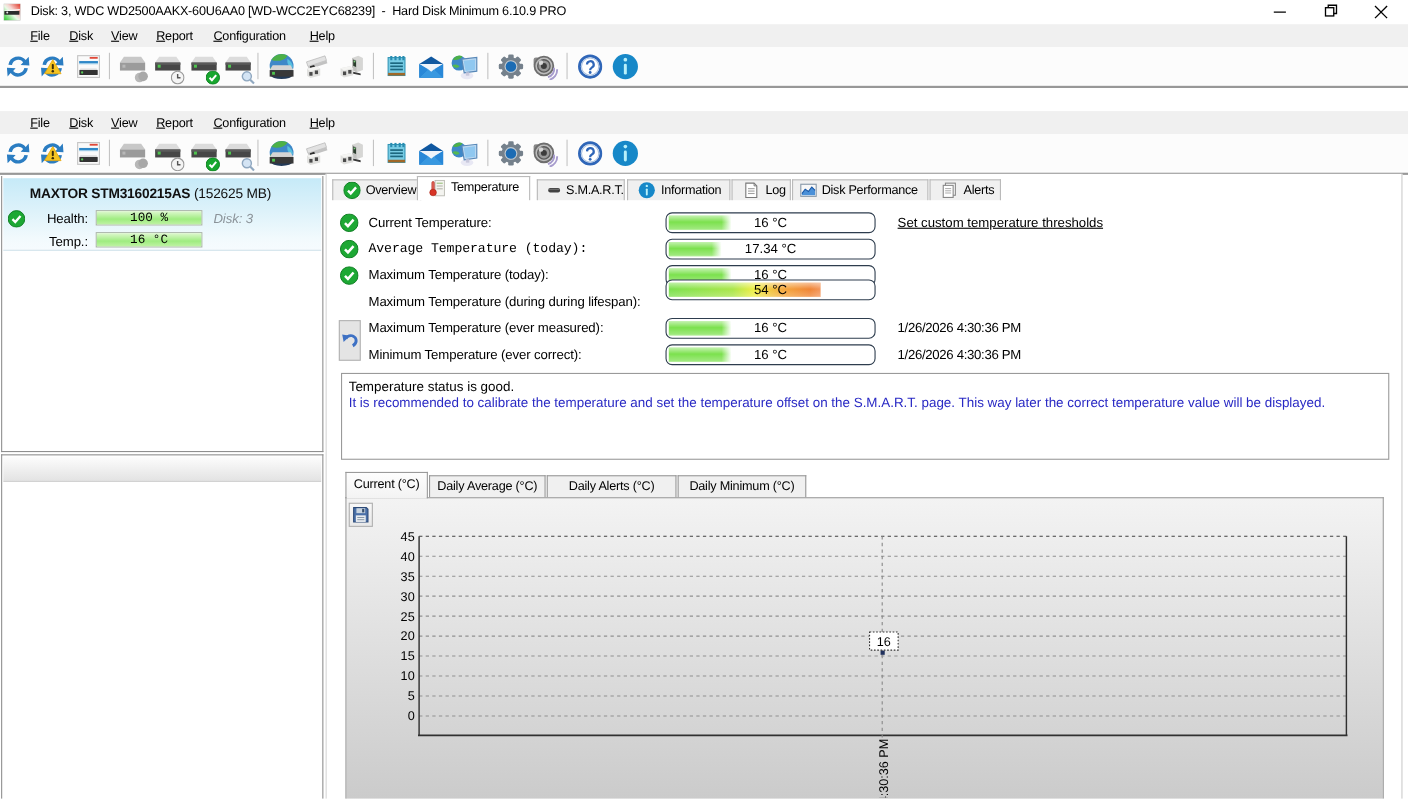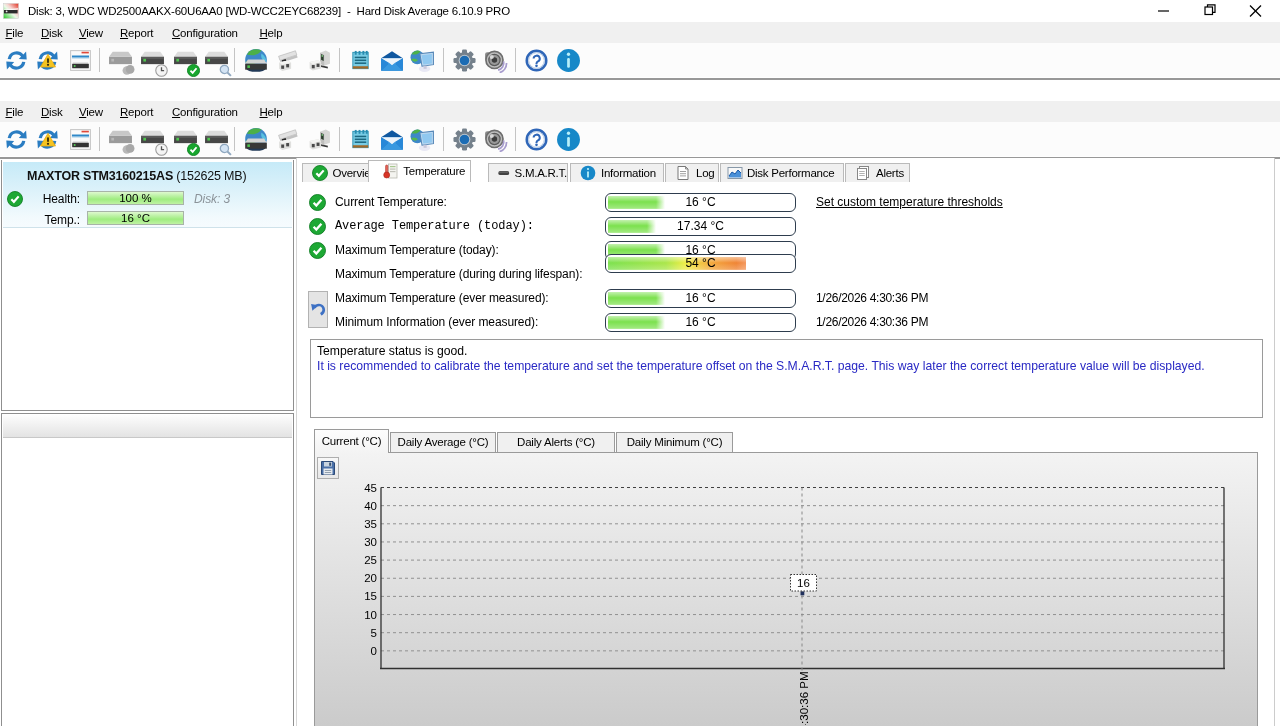--- a/index.html
+++ b/index.html
@@ -5,41 +5,41 @@
 * { margin:0; padding:0; box-sizing:border-box; }
 html,body { width:1280px; height:726px; overflow:hidden; background:#fff;
   font-family:"Liberation Sans", sans-serif; }
 #app { position:absolute; left:0; top:0; width:1280px; height:726px; }
 .abs { position:absolute; }
 .titlebar { position:absolute; left:0; width:1280px; height:22px; background:#fff; }
 .titletext { position:absolute; left:28px; top:4.5px; font-size:11.5px; letter-spacing:-0.2px; color:#000; white-space:pre; }
 .appicon { position:absolute; left:3px; top:3px; }
 .wc { position:absolute; top:0; height:22px; }
 .menubar { position:absolute; left:0; width:1280px; height:21px; background:#f0f0f0; }
-.mi { position:absolute; top:4.5px; font-size:11.5px; letter-spacing:-0.2px; color:#000; }
+.mi { position:absolute; top:4.5px; font-size:11.5px; letter-spacing:-0.2px; color:#000;margin-left:22px; }
 .toolbar { position:absolute; left:0; width:1280px; height:34px; background:#fcfcfc; }
 .tbi { position:absolute; width:26px; height:26px; }
 .tsep { position:absolute; width:1px; height:24px; background:#c4c4c4; }
 .hline { position:absolute; left:0; width:1280px; background:#989898; height:2px; }
 
 
 #box1 { position:absolute; left:1px; top:80.5px; width:293px; height:251.5px;
   background:#fff; border:1px solid #8f8f8f; border-top:none; }
 #selitem { position:absolute; left:1px; top:2.5px; width:289px; height:66px;
   background:linear-gradient(#c6eaf8, #ddf2fa 45%, #f2fafd 85%, #f6fbfe);
   border-bottom:1px solid #cfe2ea; }
 #selitem .title { position:absolute; left:24px; top:7px; width:260px; text-align:left;
   font-size:12.5px; letter-spacing:-0.2px; color:#111; }
 .srow { position:absolute; font-size:12px; letter-spacing:-0.1px; color:#000; }
 .sbar { position:absolute; width:97px; height:14px; border:1px solid #a8b4a8;
   background:#fff; font-size:11.5px;
   text-align:center; line-height:13px; color:#000; }
 .sbarfill { position:absolute; left:0px; top:0px; bottom:0px; right:0;
   background:linear-gradient(#def8cf, #9fec80 60%, #bff2a4); }
-.sbartext { position:relative; z-index:2; }
+.sbartext { position:relative; z-index:2;font-family:Liberation Mono, monospace; }
 #box2 { position:absolute; left:1px; top:334px; width:293px; height:313px;
   background:#fff; border:1px solid #8f8f8f; border-bottom:none; }
 #box2 .hdr { position:absolute; left:1px; top:1px; right:1px; height:23px;
   background:linear-gradient(#fdfdfd, #e3e3e3); border-bottom:1px solid #c8c8c8; }
 
 
 #content { position:absolute; left:296px; top:79px; width:979px; height:568px; background:#fff; border-left:1px solid #d6d6d6; border-right:1px solid #cccccc; }
 .tab { position:absolute; font-size:11.5px; letter-spacing:-0.25px; color:#000; background:#f0f0f0;
   border:1px solid #bababa; border-bottom:none; display:flex; align-items:center; white-space:nowrap; overflow:hidden; }
 .tab.active { background:#fff; z-index:3; }
@@ -278,21 +278,21 @@
   <rect x="4.8" y="12" width="6.4" height="0.9" fill="#8898a8"></rect>
 </symbol>
 </defs>
     </svg>
 
 <div class="abs" style="left:0;top:0;width:1280px;height:79px;">
   <div class="titlebar" style="top:0;">
     <svg class="appicon" width="16" height="16">
           <use href="#appicon"></use>
         </svg>
-    <div class="titletext">Disk: 3, WDC WD2500AAKX-60U6AA0 [WD-WCC2EYC68239]  -  Hard Disk Average 6.10.9 PRO</div>
+    <div class="titletext">Disk: 3, WDC WD2500AAKX-60U6AA0 [WD-WCC2EYC68239]  -  Hard Disk Minimum 6.10.9 PRO</div>
     <svg class="wc" width="120" height="22" style="left:1150px;">
       <line x1="8" y1="11" x2="19" y2="11" stroke="#000" stroke-width="1.2"></line>
       <rect x="55" y="7" width="7.5" height="7.5" fill="none" stroke="#000" stroke-width="1.2"></rect>
       <path d="M57.5 7 L57.5 4.8 L65 4.8 L65 12.3 L62.5 12.3" fill="none" stroke="#000" stroke-width="1.2"></path>
       <line x1="100" y1="5.5" x2="111" y2="16.5" stroke="#000" stroke-width="1.2"></line>
       <line x1="111" y1="5.5" x2="100" y2="16.5" stroke="#000" stroke-width="1.2"></line>
     </svg>
   </div>
   <div class="menubar" style="top:22px;">
     <div class="mi" style="left:5.5px;"><u>F</u>ile</div>
@@ -482,21 +482,21 @@
     </div>
   </div>
   <div id="box2">
         <div class="hdr"></div>
       </div>
 
   <div id="content">
   <div class="tab" style="left:4.5px;top:4.5px;width:81px;height:19px;padding-left:9px;"><svg class="tabicon">
             <use href="#greencheck"></use>
           </svg>Overview</div>
-  <div class="tab active" style="left:71px;top:2px;width:102.5px;height:21.5px;padding-left:9px;justify-content:center;"><svg class="tabicon">
+  <div class="tab active" style="left:82px;top:2px;width:102.5px;height:21.5px;padding-left:9px;"><svg class="tabicon">
             <use href="#thermo"></use>
           </svg>Temperature</div>
   <div class="tab" style="left:191px;top:4.5px;width:80px;height:19px;padding-left:9px;"><svg class="tabicon">
             <use href="#smartico"></use>
           </svg>S.M.A.R.T.</div>
   <div class="tab" style="left:273px;top:4.5px;width:93.5px;height:19px;padding-left:9px;"><svg class="tabicon">
             <use href="#infoico"></use>
           </svg>Information</div>
   <div class="tab" style="left:368px;top:4.5px;width:53.5px;height:19px;padding-left:9px;"><svg class="tabicon">
             <use href="#logico"></use>
@@ -535,21 +535,21 @@
   <div class="tbar" style="left:308px;top:96px;">
           <div class="fill" style="width:138px;background:linear-gradient(rgba(255,255,255,.5), rgba(255,255,255,0) 45%, rgba(255,255,255,.2) 90%, rgba(255,255,255,.4)),linear-gradient(to right, #7ce14e, #aae64a 42%, #eeee44 56%, #f4a83c 75%, #f08434 93%, #f4975c);"></div>
           <div class="txt">54 °C</div>
         </div>
   <div class="trow-label" style="left:38px;top:133px;">Maximum Temperature (ever measured):</div>
   <div class="tbar" style="left:308px;top:130.5px;">
           <div class="fill gfill" style="width:57px;"></div>
           <div class="txt">16 °C</div>
         </div>
   <div class="date" style="left:519px;top:133px;">1/26/2026 4:30:36 PM</div>
-  <div class="trow-label" style="left:38px;top:157px;">Minimum Information (ever measured):</div>
+  <div class="trow-label" style="left:38px;top:157px;">Minimum Temperature (ever correct):</div>
   <div class="tbar" style="left:308px;top:154.5px;">
           <div class="fill gfill" style="width:57px;"></div>
           <div class="txt">16 °C</div>
         </div>
   <div class="date" style="left:519px;top:157px;">1/26/2026 4:30:36 PM</div>
   <div id="undobtn" style="left:11px;top:133px;">
           <svg style="position:absolute;left:0px;top:8px;width:19px;height:19px;">
             <use href="#undoico"></use>
           </svg>
         </div>

